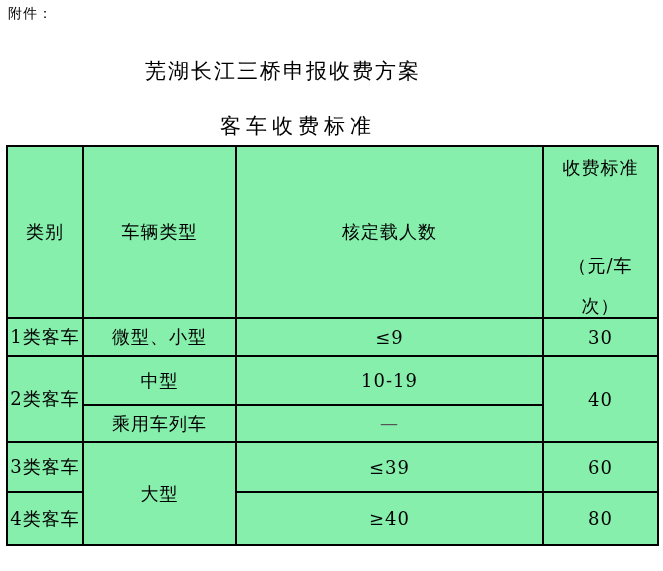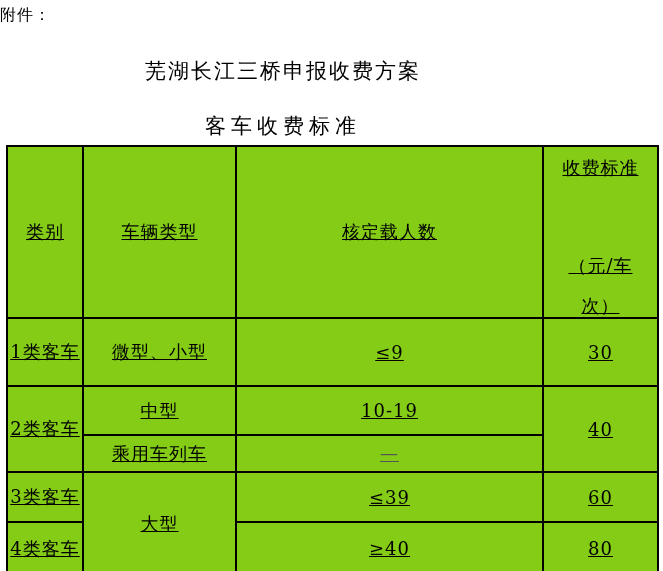--- a/index.html
+++ b/index.html
@@ -10,59 +10,58 @@
   body {
     width: 663px;
     height: 571px;
     position: relative;
     font-family: "DejaVu Serif", "Liberation Serif", serif;
     color: #000000;
     overflow: hidden;
   }
   .attachment {
     position: absolute;
-    left: 0;
+    left: 8px;
     top: 5px;
-    font-size: 16px;
+    font-size: 14px;
     letter-spacing: 1px;
     white-space: nowrap;
   }
   .doc-title {
     position: absolute;
     left: 0;
     width: 566px;
     text-align: center;
     font-size: 21px;
     font-weight: normal;
     margin: 0;
     white-space: nowrap;
   }
   .doc-title.main { top: 57px; letter-spacing: 2px; }
-  .doc-title.sub  { top: 112px; letter-spacing: 5px; }
+  .doc-title.sub  { top: 112px; letter-spacing: 5px; margin-left: 15px; }
 
   table.toll {
     position: absolute;
     left: 6px;
     top: 145px;
     width: 651px;
     border-collapse: collapse;
     table-layout: fixed;
   }
   table.toll td {
     border: 2px solid #000000;
     text-align: center;
     vertical-align: middle;
     font-size: 18px;
     letter-spacing: 1px;
     padding: 0;
-    background: #84cc16;
-    text-decoration: underline;
+    background: #86efac;
   }
   tr.row-header   { height: 150px; }
-  tr.row-1        { height: 68px; }
+  tr.row-1        { height: 38px; }
   tr.row-2        { height: 49px; }
   tr.row-3        { height: 37px; }
   tr.row-4        { height: 50px; padding-left: 44px; }
   tr.row-5        { height: 53px; }
 
   td.fee-header { vertical-align: top; }
   td.fee-header .fh-line { text-align: center; line-height: 22px; }
   td.fee-header .fh1 { margin-top: 10px; }
   td.fee-header .fh2 { margin-top: 76px; }
   td.fee-header .fh3 { margin-top: 18px; }

